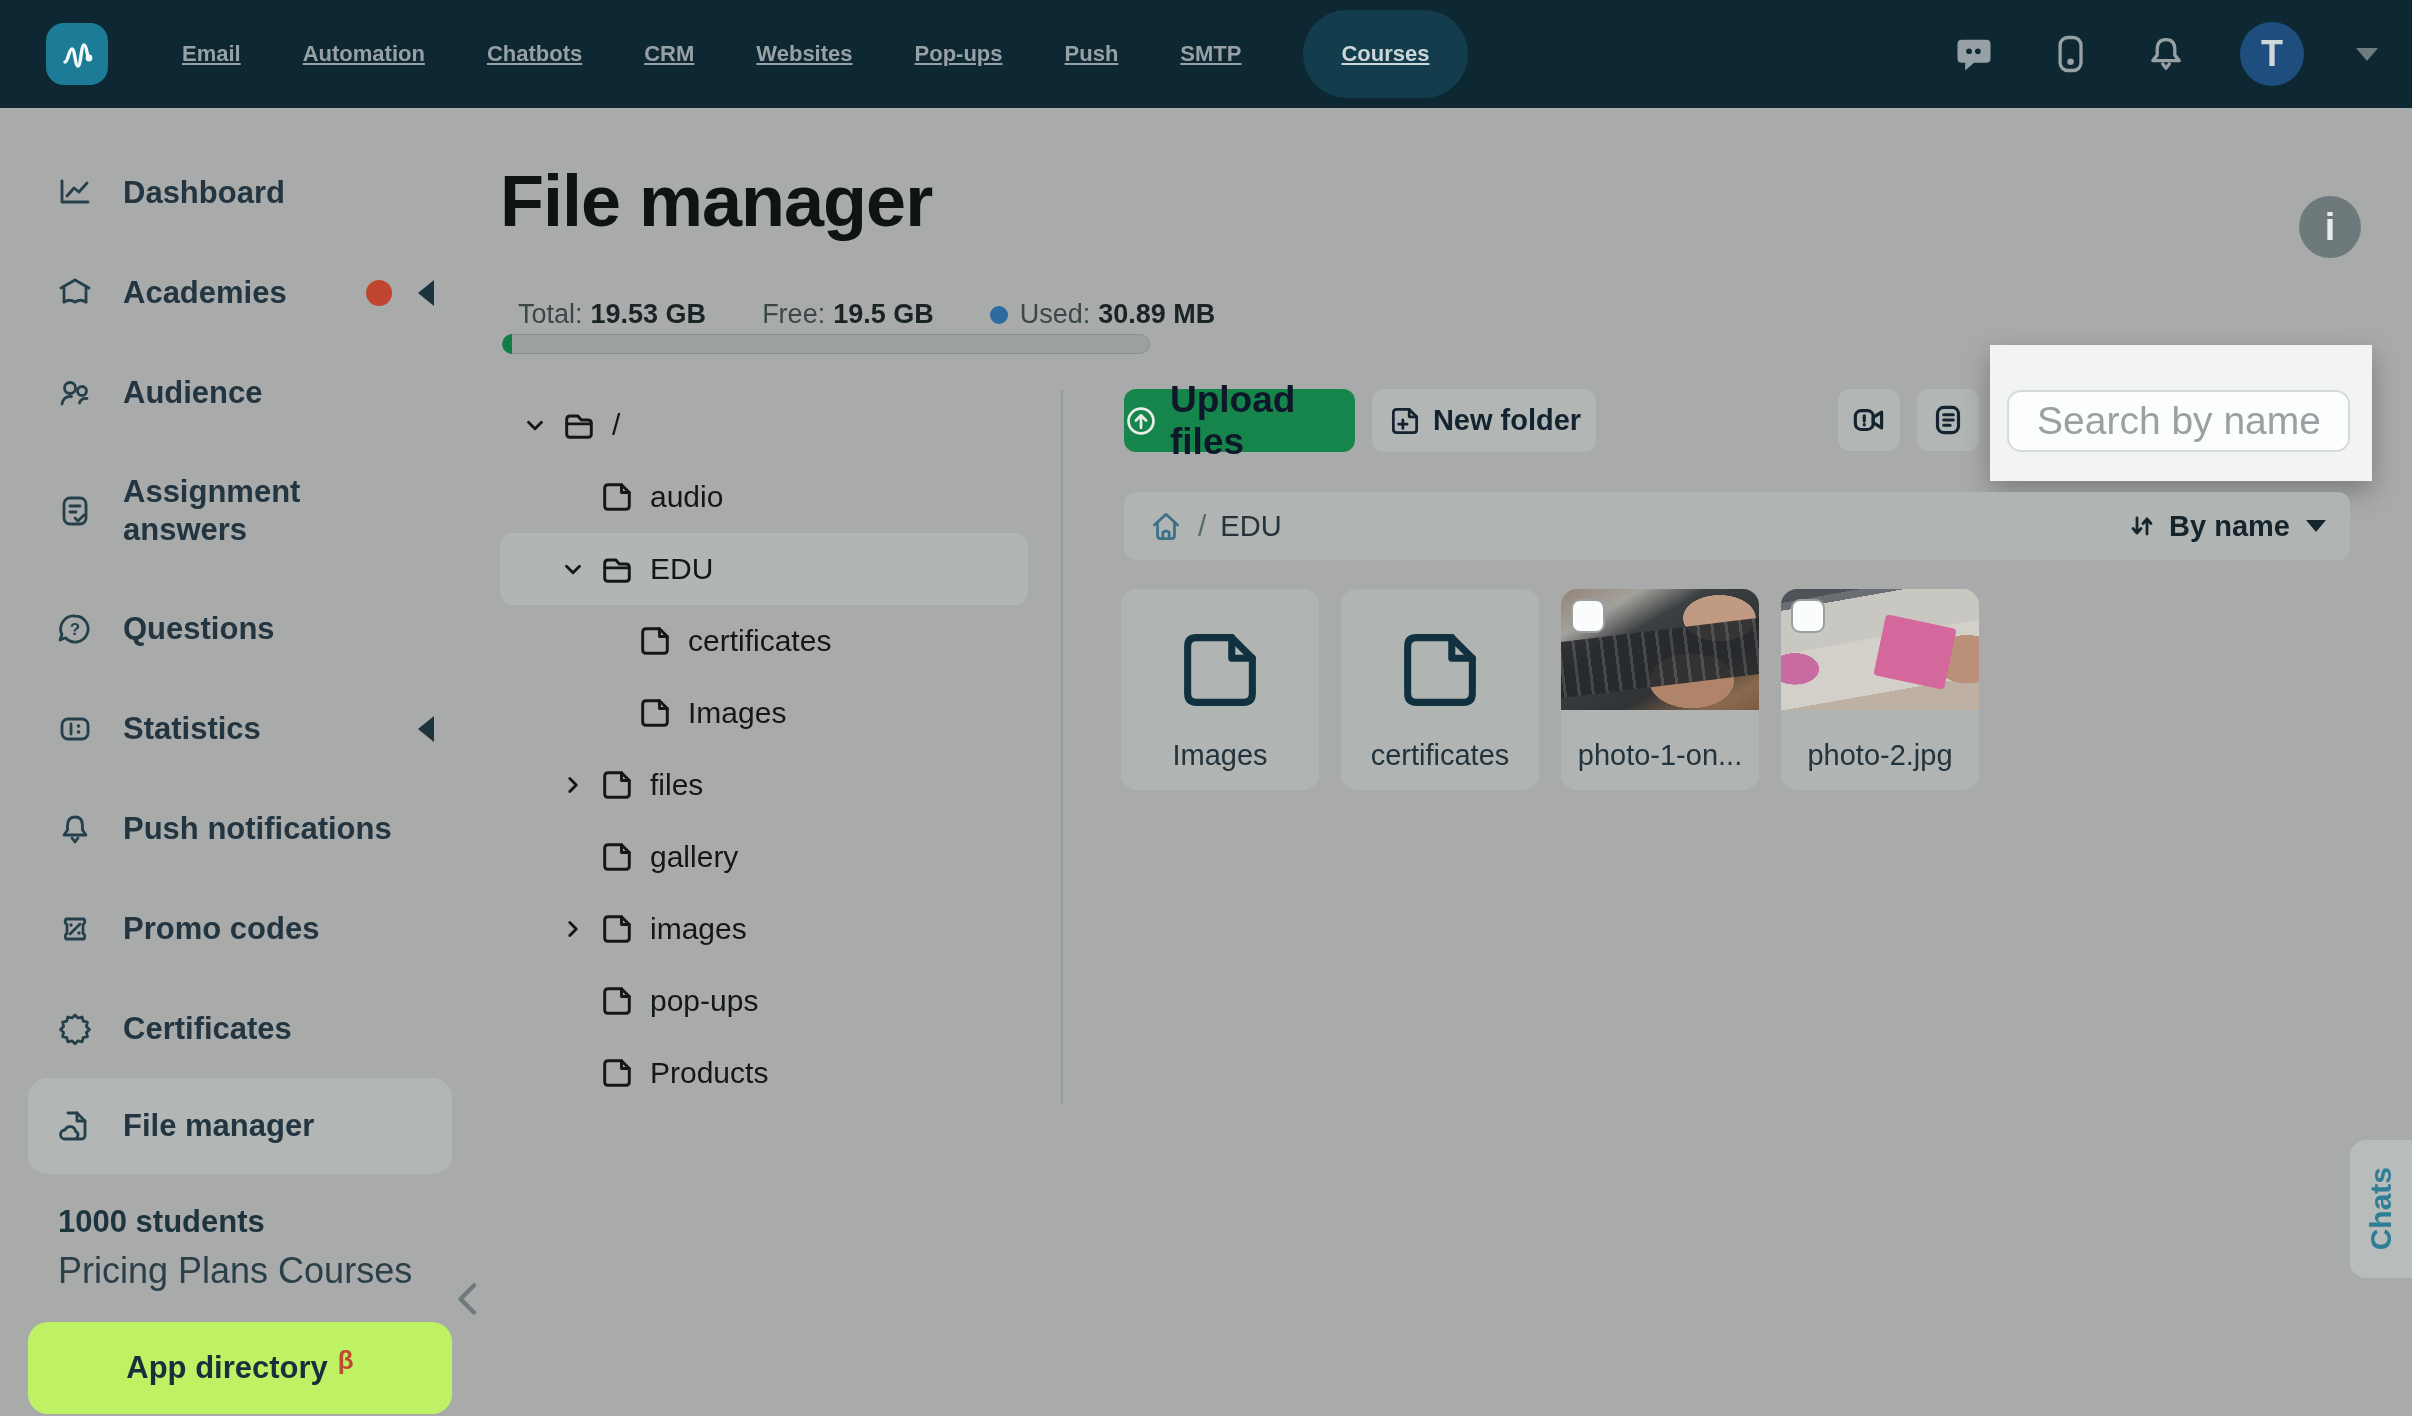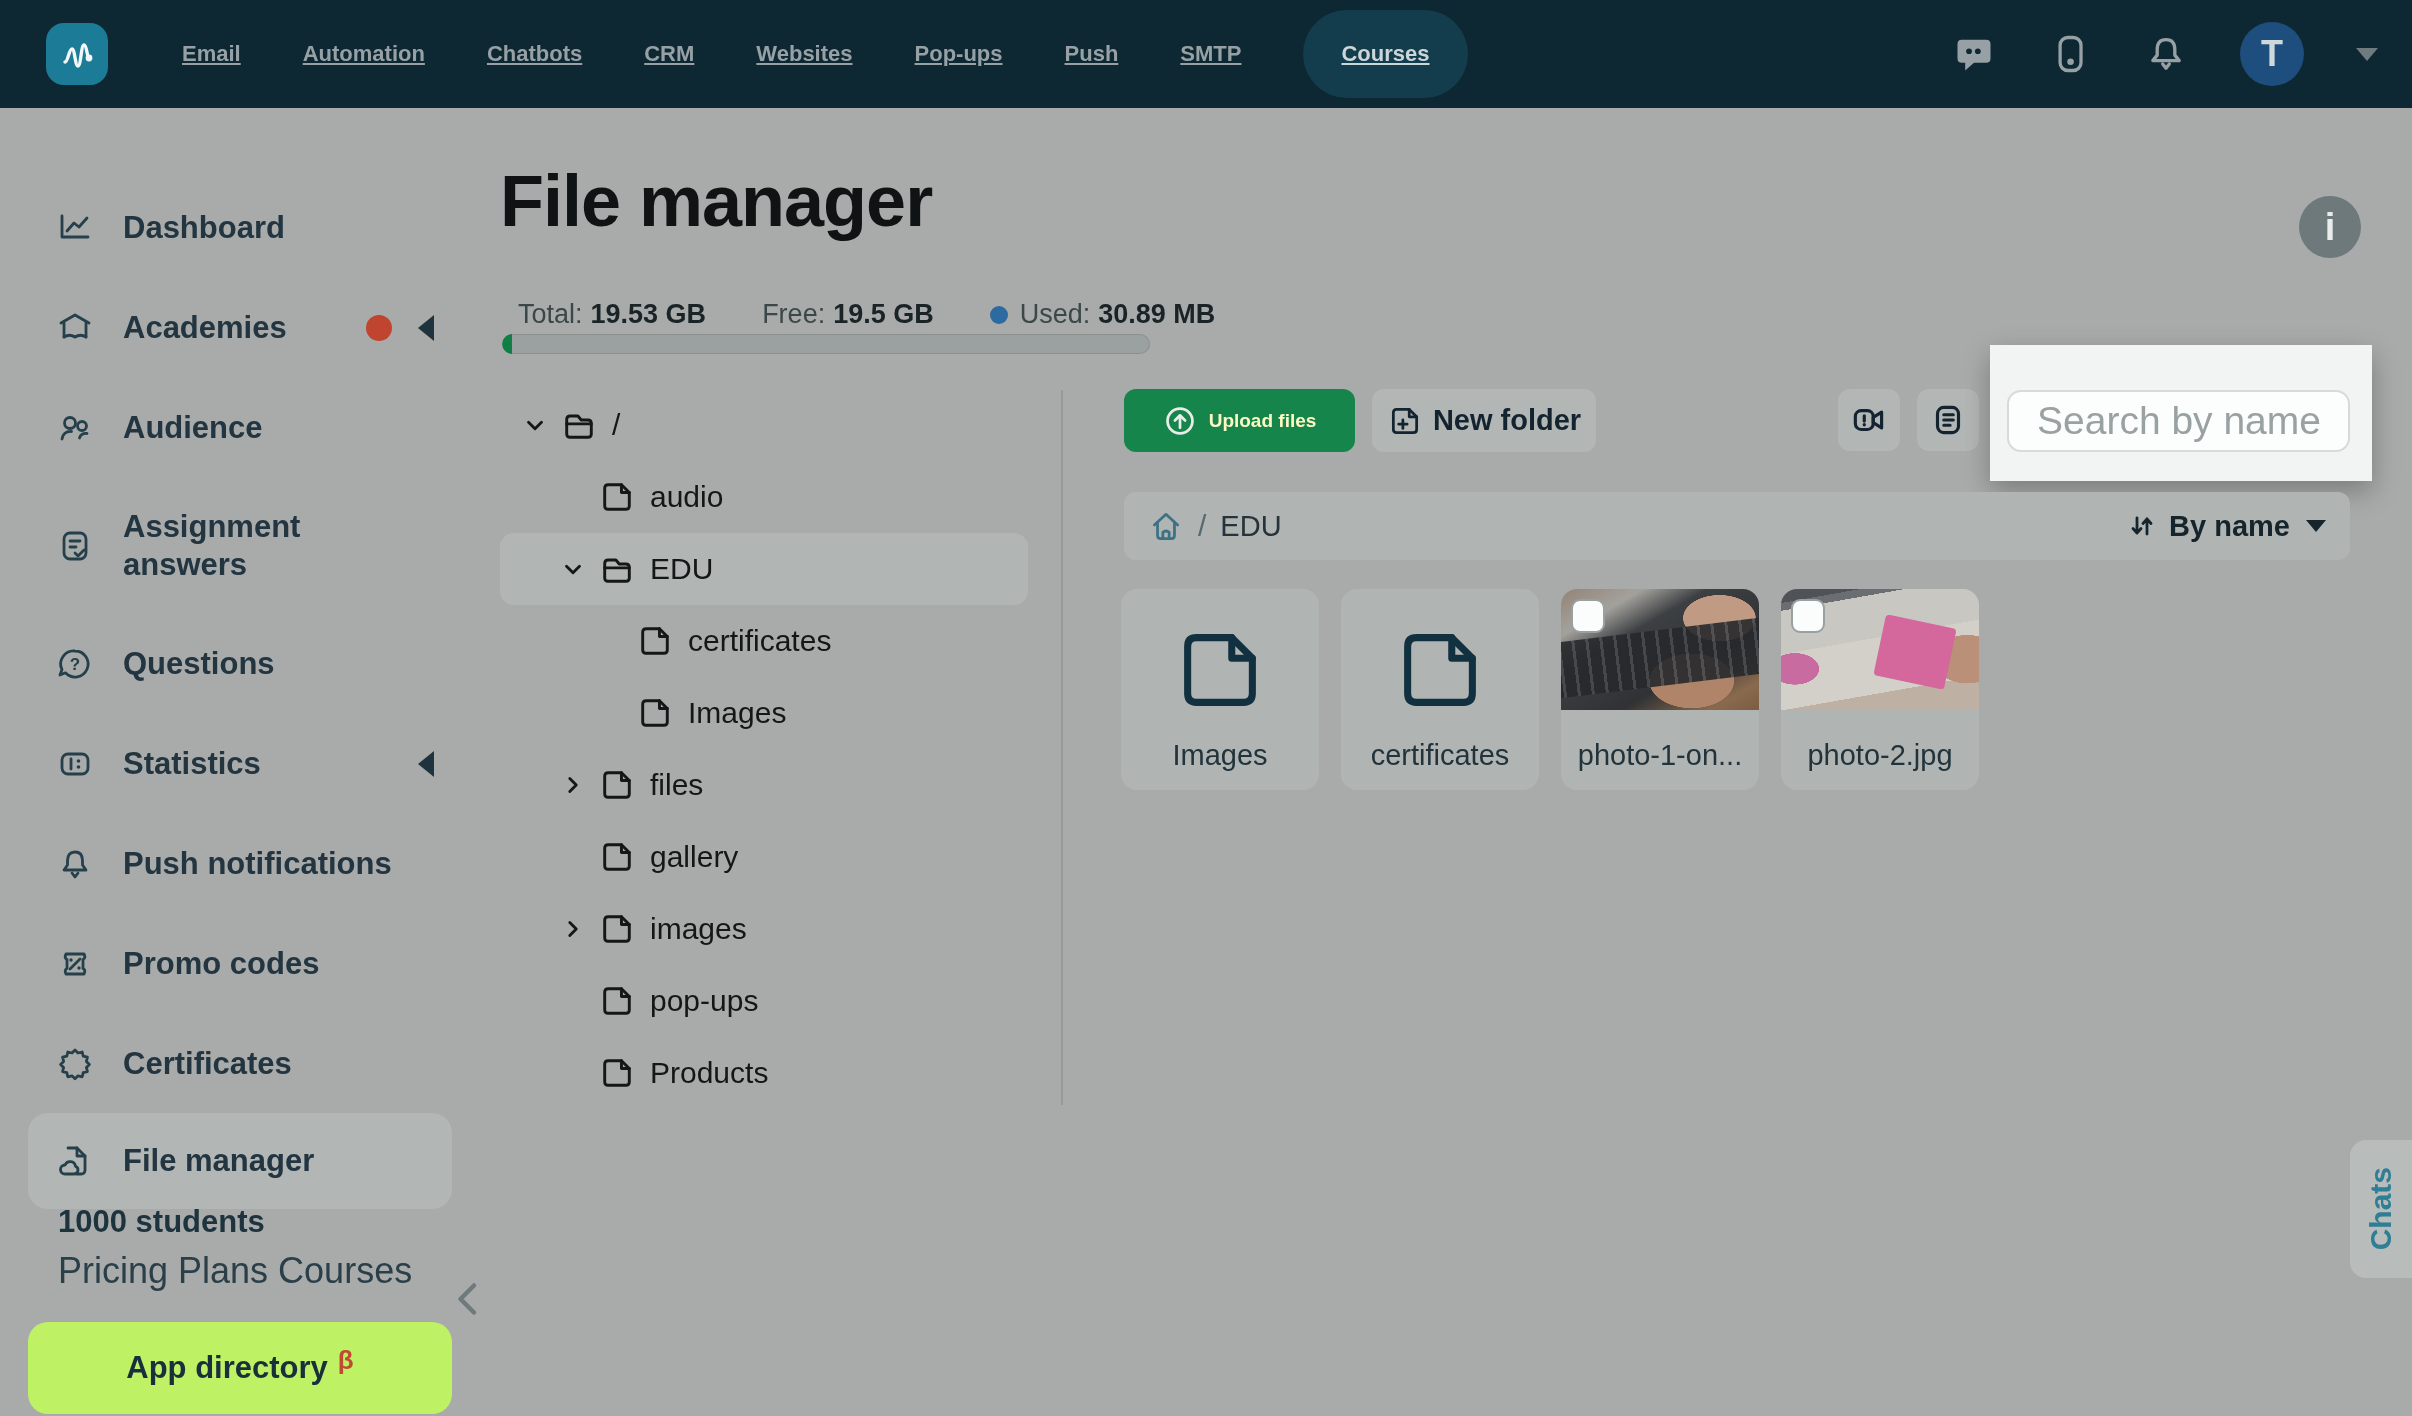--- a/index.html
+++ b/index.html
@@ -12,21 +12,21 @@
   .logo { width:62px; height:62px; margin-left:46px; border-radius:18px; background:#1c7b97; display:flex; align-items:center; justify-content:center; flex:0 0 auto; }
   .nav-items { display:flex; align-items:center; gap:62px; margin-left:74px; list-style:none; }
   .nav-item { color:#97a1a5; font-size:22px; font-weight:700; cursor:pointer; white-space:nowrap;text-decoration:underline; }
   .nav-item.active { color:#ccd6d8; background:#133d4c; height:88px; display:flex; align-items:center; padding:0 38px; border-radius:44px; }
   .nav-right { margin-left:auto; display:flex; align-items:center; gap:52px; margin-right:34px; }
   .avatar { width:64px; height:64px; border-radius:50%; background:#1e4e7d; color:#cfd9dc; font-size:36px; font-weight:700; display:flex; align-items:center; justify-content:center; }
   .caret { width:0; height:0; border-left:11px solid transparent; border-right:11px solid transparent; border-top:13px solid #6f7b7f; }
 
   
   .sidebar { position:absolute; top:108px; left:0; width:460px; height:1308px; }
-  .side-list { padding-top:88px; }
+  .side-list { padding-top:53px; }
   .side-item { display:flex; align-items:center; height:64px; margin-bottom:36px; padding-left:55px; color:#25404b; cursor:pointer; }
   .side-item .lbl { font-size:31px; font-weight:600; margin-left:28px; color:#223540; line-height:38px; }
   .side-item.tall { height:100px; }
   .side-item.tall .lbl { width:260px; }
   .side-item.tight { margin-bottom:17px; }
   .side-item.active { height:96px; margin-left:28px; margin-bottom:0; padding-left:27px; width:424px; background:#b2b6b5; border-radius:20px; }
   .dot-red { width:26px; height:26px; border-radius:50%; background:#c0452e; margin-left:auto; margin-right:26px; }
   .tri-left { width:0; height:0; border-top:13px solid transparent; border-bottom:13px solid transparent; border-right:16px solid #1e333d; margin-right:26px; }
   .tri-left.solo { margin-left:auto; }
   .plan { position:absolute; left:58px; top:1096px; }
@@ -51,21 +51,21 @@
   .tree { position:absolute; left:500px; top:389px; width:560px; }
   .tree-row { display:flex; align-items:center; height:72px; cursor:pointer; color:#161819; }
   .tree-row .ch-slot { width:38px; display:flex; align-items:center; justify-content:flex-start; flex:0 0 auto; }
   .tree-row .t-lbl { font-size:30px; font-weight:500; margin-left:14px; color:#141617; }
   .tree-row.sel { background:#b1b6b5; border-radius:14px; width:528px; }
   .ind-0 { padding-left:22px; } .ind-1 { padding-left:60px; } .ind-2 { padding-left:98px; }
   .divider { position:absolute; left:1061px; top:390px; width:2px; height:715px; background:#959b9a; }
 
   
   .btn { position:absolute; height:63px; border-radius:12px; display:flex; align-items:center; justify-content:center; cursor:pointer; }
-  .btn-upload { left:1124px; top:389px; width:231px; background:#15854b; color:#fef9c3; font-size:19px; font-weight:700; gap:12px; }
+  .btn-upload { left:1124px; top:389px; width:231px; background:#15854b; color:#0f172a; font-size:37px; font-weight:700; gap:12px; }
   .btn-newfolder { left:1372px; top:389px; width:224px; background:#b2b6b5; color:#132430; font-size:29px; font-weight:700; gap:10px; }
   .btn-icon { width:62px; height:62px; background:#b2b6b5; top:389px; }
   .btn-video { left:1838px; } .btn-list { left:1917px; }
   .spotlight { position:absolute; left:1990px; top:345px; width:382px; height:136px; background:#f2f4f3; box-shadow:0 10px 26px rgba(0,0,0,.28); }
   .search { position:absolute; left:2007px; top:390px; width:343px; height:62px; border-radius:14px; background:#fcfdfd; border:2px solid #d7dada; font-size:39px; color:#3a4447; padding:0 28px; outline:none; font-family:inherit; }
   .search::placeholder { color:#99a1a3; }
 
   
   .crumbbar { position:absolute; left:1124px; top:492px; width:1226px; height:68px; background:#b0b5b4; border-radius:12px; display:flex; align-items:center; padding:0 24px; }
   .crumb-sep { font-size:30px; color:#57696f; margin:0 14px; }

